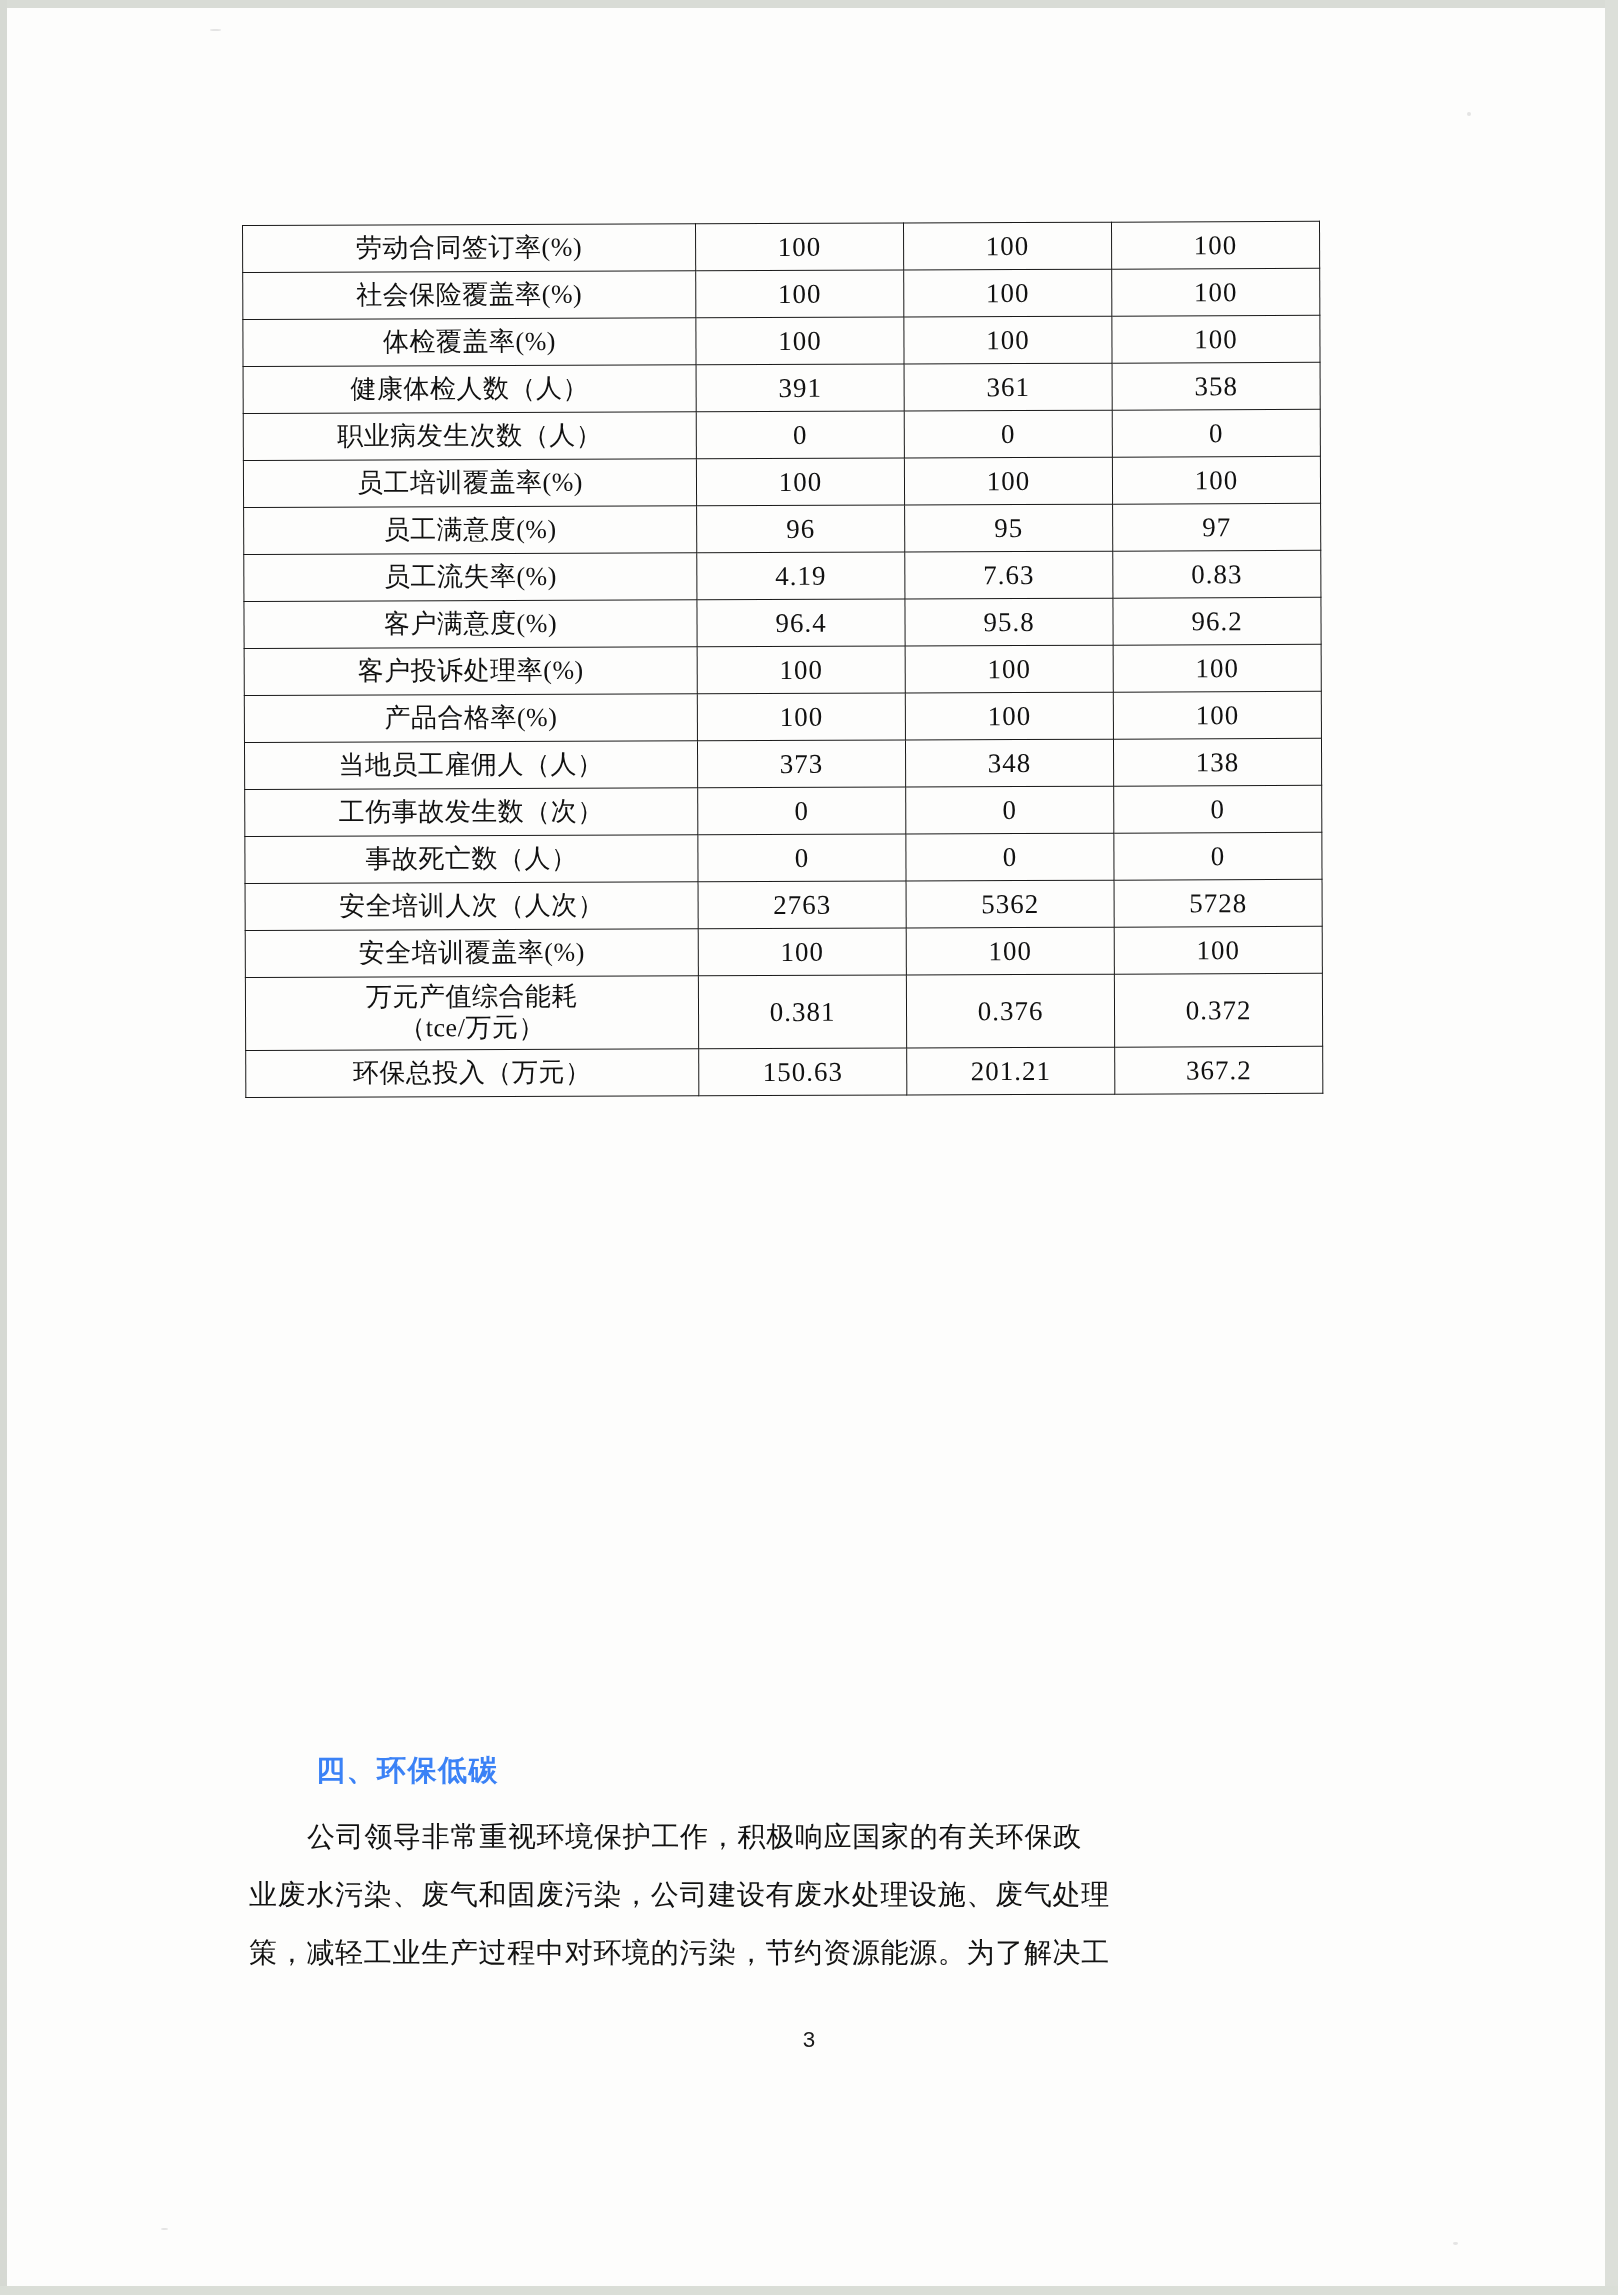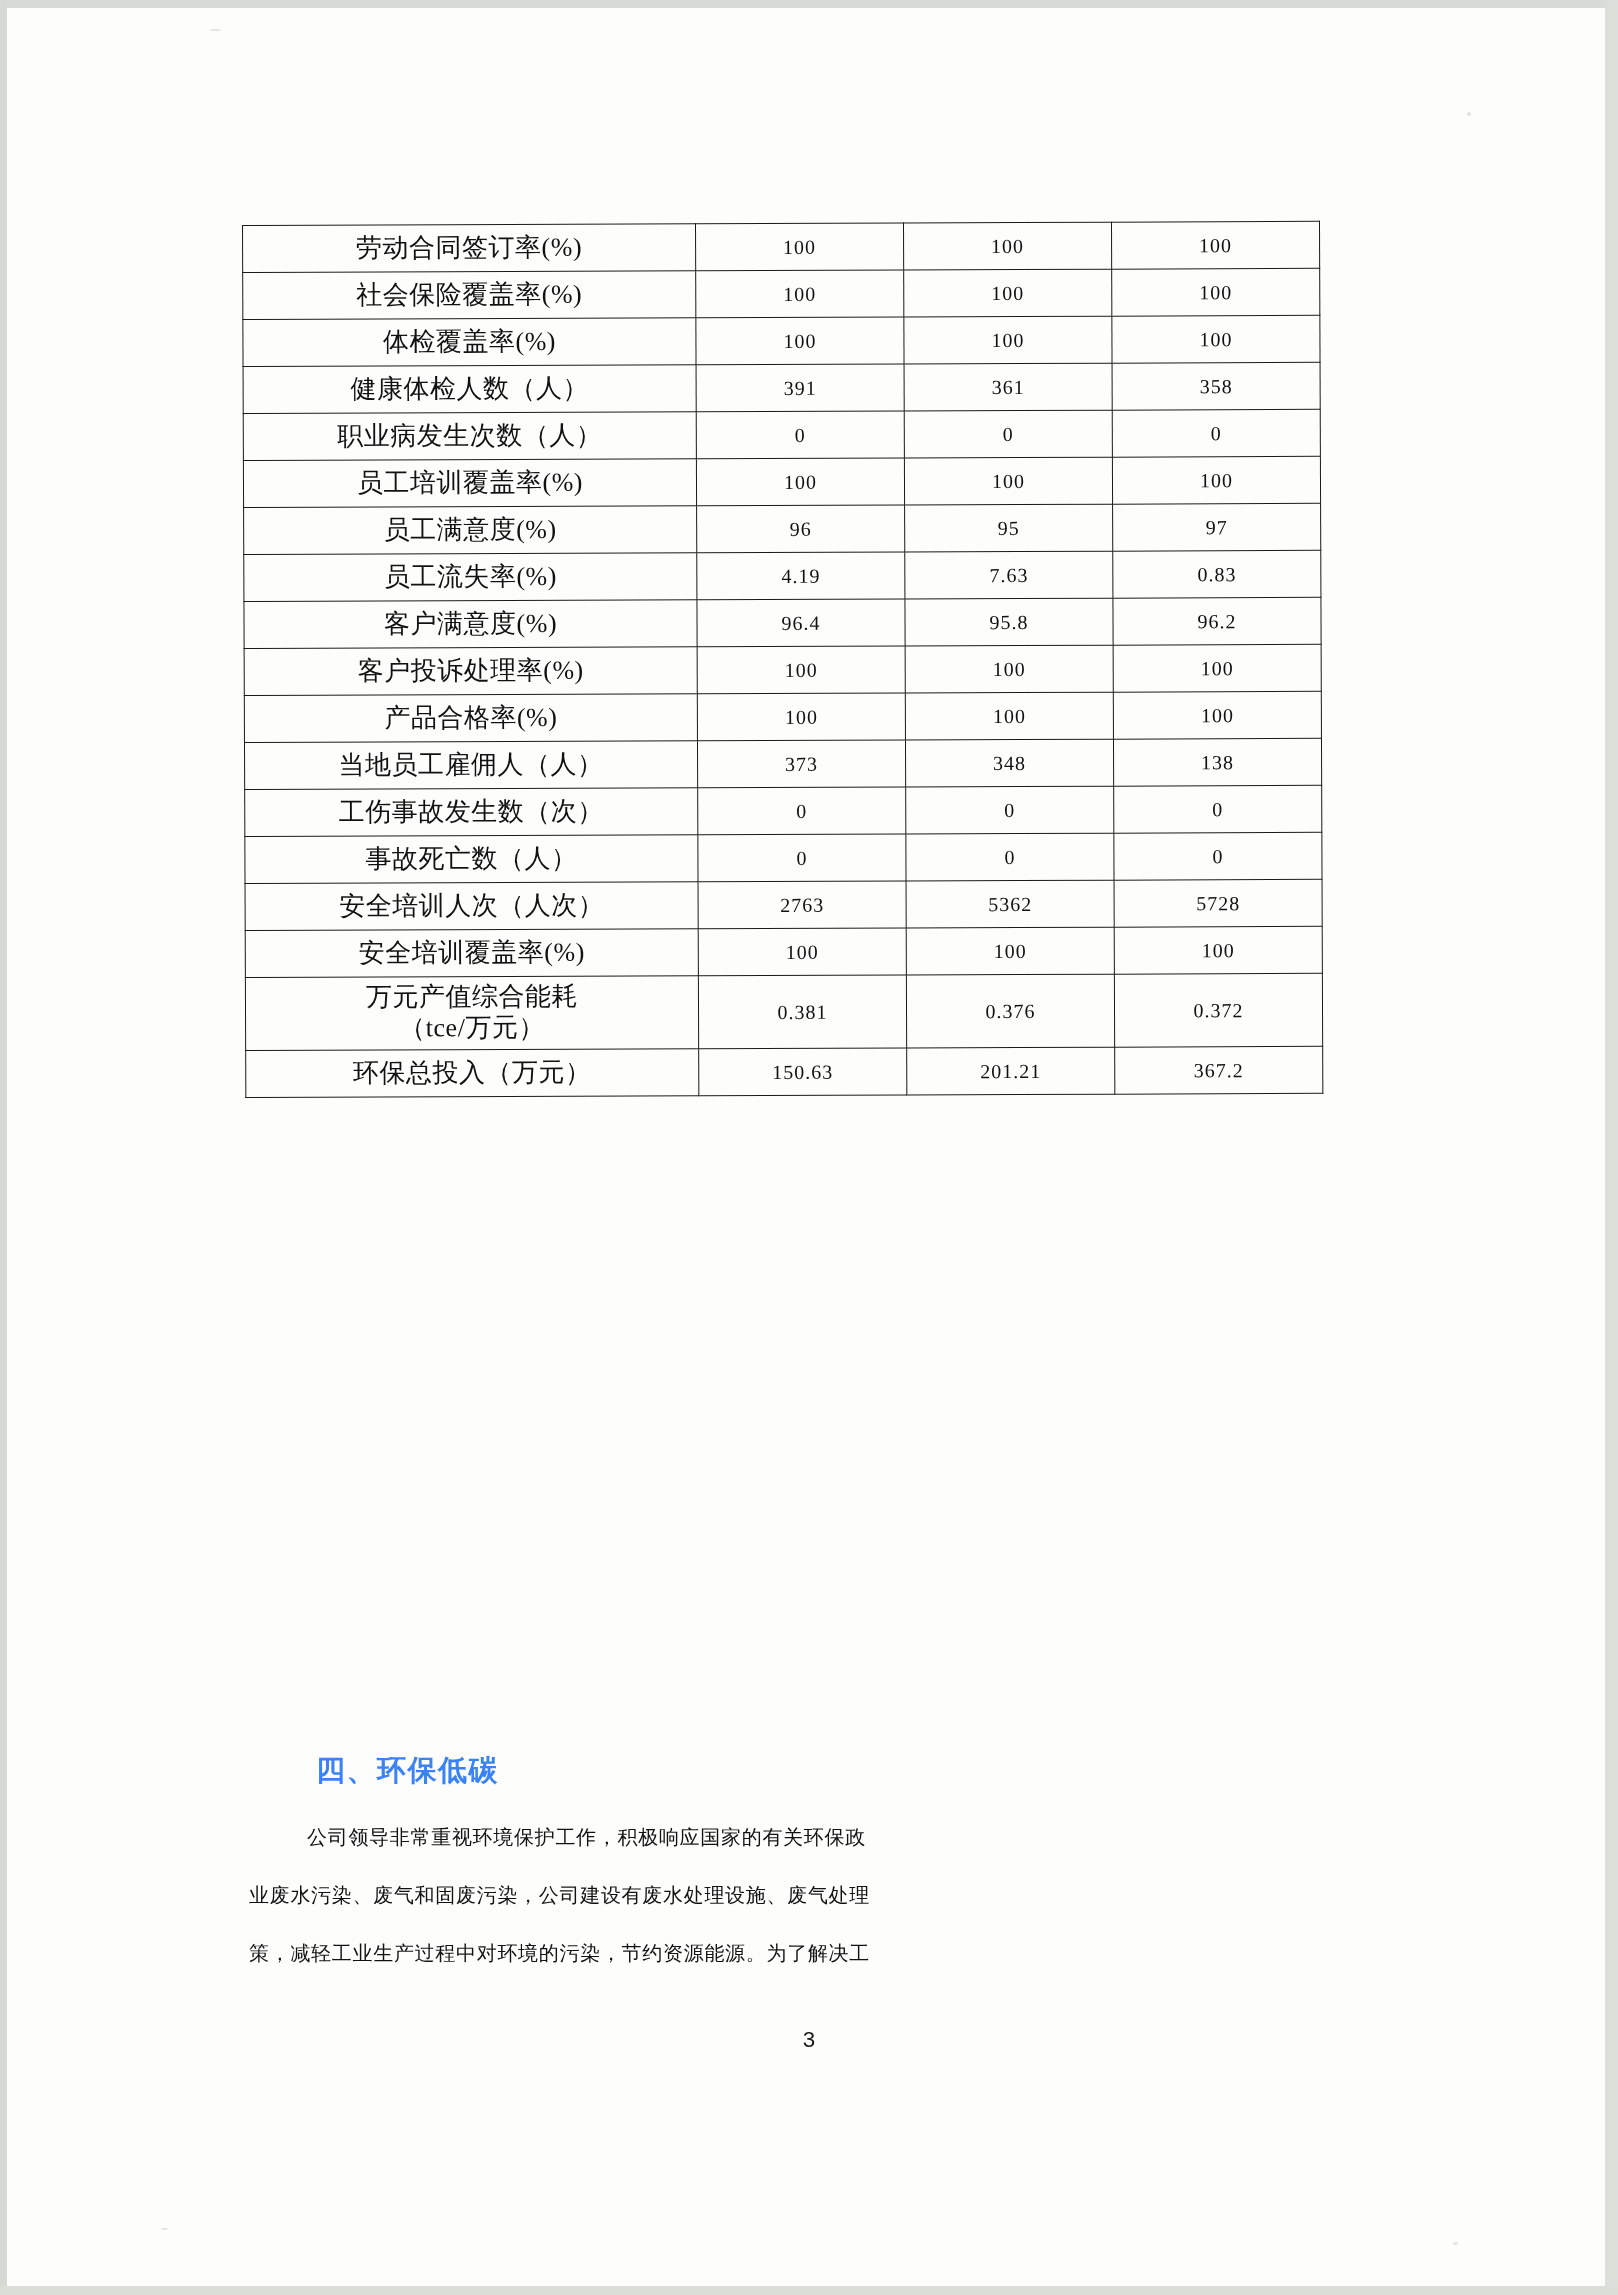--- a/index.html
+++ b/index.html
@@ -88,21 +88,21 @@
   table.metrics tr.r-normal td { height: 46px; }
   table.metrics tr.r-tall   td { height: 72px; }
 
   td.label-cell {
     font-size: 26px;
     letter-spacing: 0.5px;
     line-height: 1.18;
     white-space: pre-line;
   }
   td.value-cell {
-    font-size: 20px;
+    font-size: 27px;
     letter-spacing: 1px;
     font-family: "Liberation Serif", "DejaVu Serif", serif;
   }
 
   
   #section-heading {
     position: absolute;
     left: 316px;
     top: 1751px;
     font-size: 29px;
@@ -112,21 +112,21 @@
     font-family: "Liberation Sans", "DejaVu Sans", sans-serif;
     white-space: nowrap;
   }
 
   
   #body-paragraph {
     position: absolute;
     left: 249px;
     top: 1808px;
     width: 1131px;
-    font-size: 20px;
+    font-size: 28px;
     line-height: 58px;
     letter-spacing: 0.7px;
     color: #121212;
     text-align: justify;
     text-justify: inter-character;
   }
   #body-paragraph .para-line {
     display: block;
     white-space: nowrap;
   }

